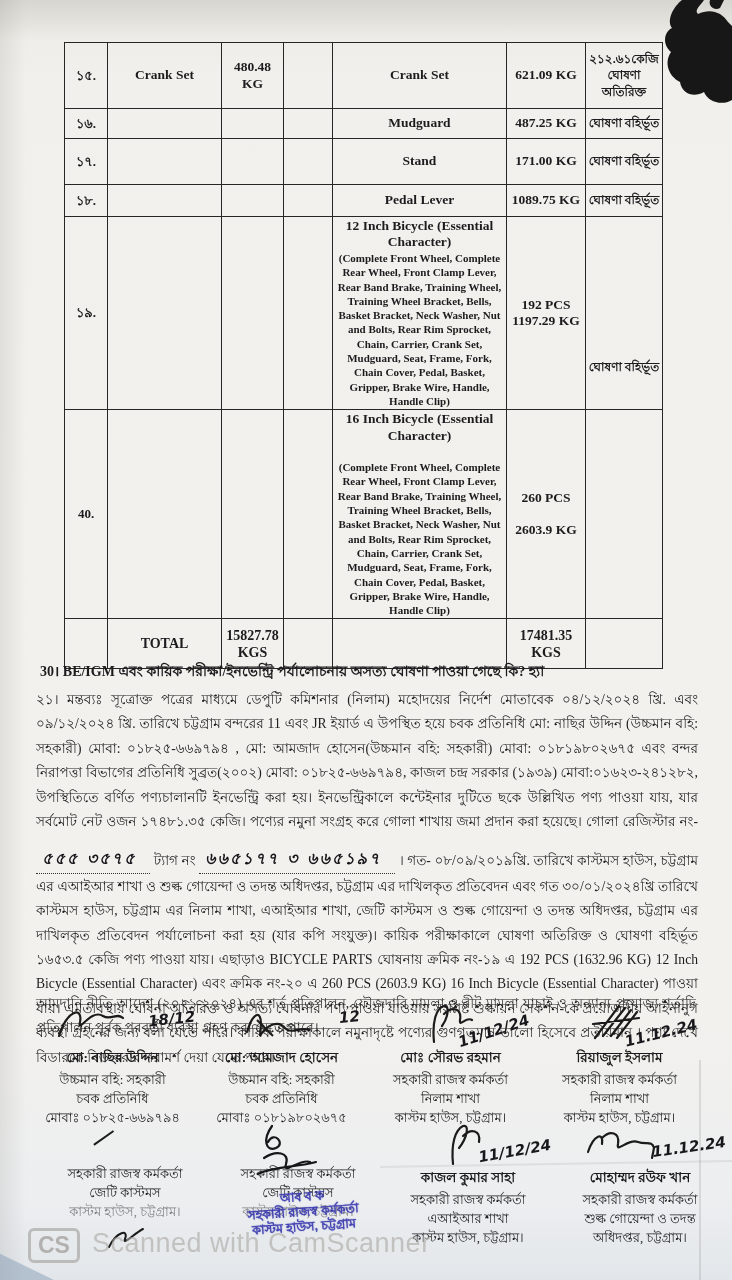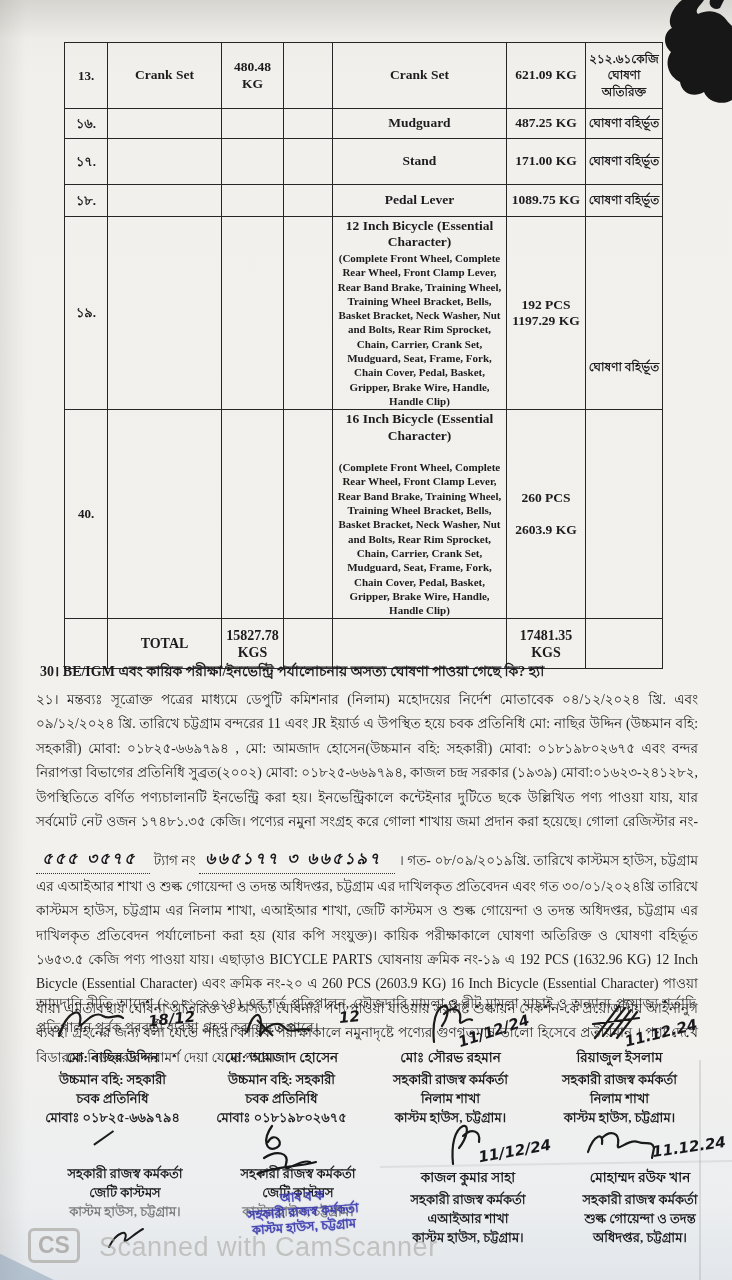--- a/index.html
+++ b/index.html
@@ -40,38 +40,38 @@
   .hw{font-family:"DejaVu Sans","Liberation Sans",sans-serif;font-weight:bold;font-style:italic;
       font-size:16px;letter-spacing:2px;color:#15151a;}
   .leader{border-bottom:1.6px dotted #333;padding:0 14px 0 6px;display:inline-block;transform:translateY(-1px);margin-top:14px;}
 
   
   .sig-grid{position:absolute;display:grid;}
   .sig-top{left:28px;top:1002px;width:676px;grid-template-columns:repeat(4,169px);}
   .sig-bottom{left:36px;top:1122px;width:690px;grid-template-columns:178px 168px 172px 172px;}
   .sig-block{position:relative;text-align:center;}
   .sig-name{font-size:13.5px;font-weight:bold;margin-top:1px;}
-  .sig-line{font-size:13px;font-weight:700;line-height:19px;}
+  .sig-line{font-size:13px;font-weight:400;line-height:19px;}
   .sig-art{position:relative;height:44px;}
   .sig-art svg{display:block;margin:0 auto;}
   .hw-date{position:absolute;font-family:"DejaVu Sans",sans-serif;font-style:italic;font-weight:bold;
            font-size:15px;color:#18181c;transform:rotate(-6deg);white-space:nowrap;}
   .strike{position:relative;}
   .strike::after{content:"";position:absolute;left:28%;top:-6px;width:44%;height:24px;
                  border-left:2px solid #1c1c1c;transform:rotate(55deg);}
   .pushdown{margin-top:42px;}
   .faded{opacity:.55;}
   .stamp{position:absolute;left:4px;top:26px;width:170px;transform:rotate(-4deg);
          color:#3a3aae;font-weight:bold;font-size:12.5px;line-height:15px;
          text-shadow:0 0 1.2px rgba(58,58,174,.8);opacity:.92;text-align:center;
          font-family:"Liberation Sans",sans-serif;}
   .overscribble{position:absolute;left:10px;top:-42px;}
 
   
-  .watermark{position:absolute;left:28px;top:1228px;display:flex;align-items:flex-end;gap:19px;
+  .watermark{position:absolute;left:28px;top:1228px;display:flex;align-items:flex-start;gap:12px;
              font-family:"Liberation Sans","DejaVu Sans",sans-serif;}
   .wm-badge{border:3px solid rgba(165,163,160,.65);border-radius:6px;padding:1px 7px;
             font-size:23px;font-weight:bold;color:rgba(165,163,160,.8);}
   .wm-text{font-size:27px;color:rgba(168,166,162,.6);letter-spacing:.5px;}
 </style>
 </head>
 <body>
 
 <div class="page">
 
@@ -90,21 +90,21 @@
       <col style="width:43px">
         <col style="width:114px">
         <col style="width:62px">
         <col style="width:49px">
       <col style="width:174px">
         <col style="width:79px">
         <col style="width:77px">
     </colgroup>
     <tbody>
         <tr style="height:66px">
-      <td class="sl">13.</td>
+      <td class="sl">১৫.</td>
       <td>Crank Set</td>
       <td>480.48 KG</td>
       <td></td>
       <td>Crank Set</td>
       <td>621.09 KG</td>
       <td class="bn">২১২.৬১কেজি ঘোষণা অতিরিক্ত</td>
     </tr>
     <tr style="height:30px">
       <td class="sl">১৬.</td>
       <td></td>

